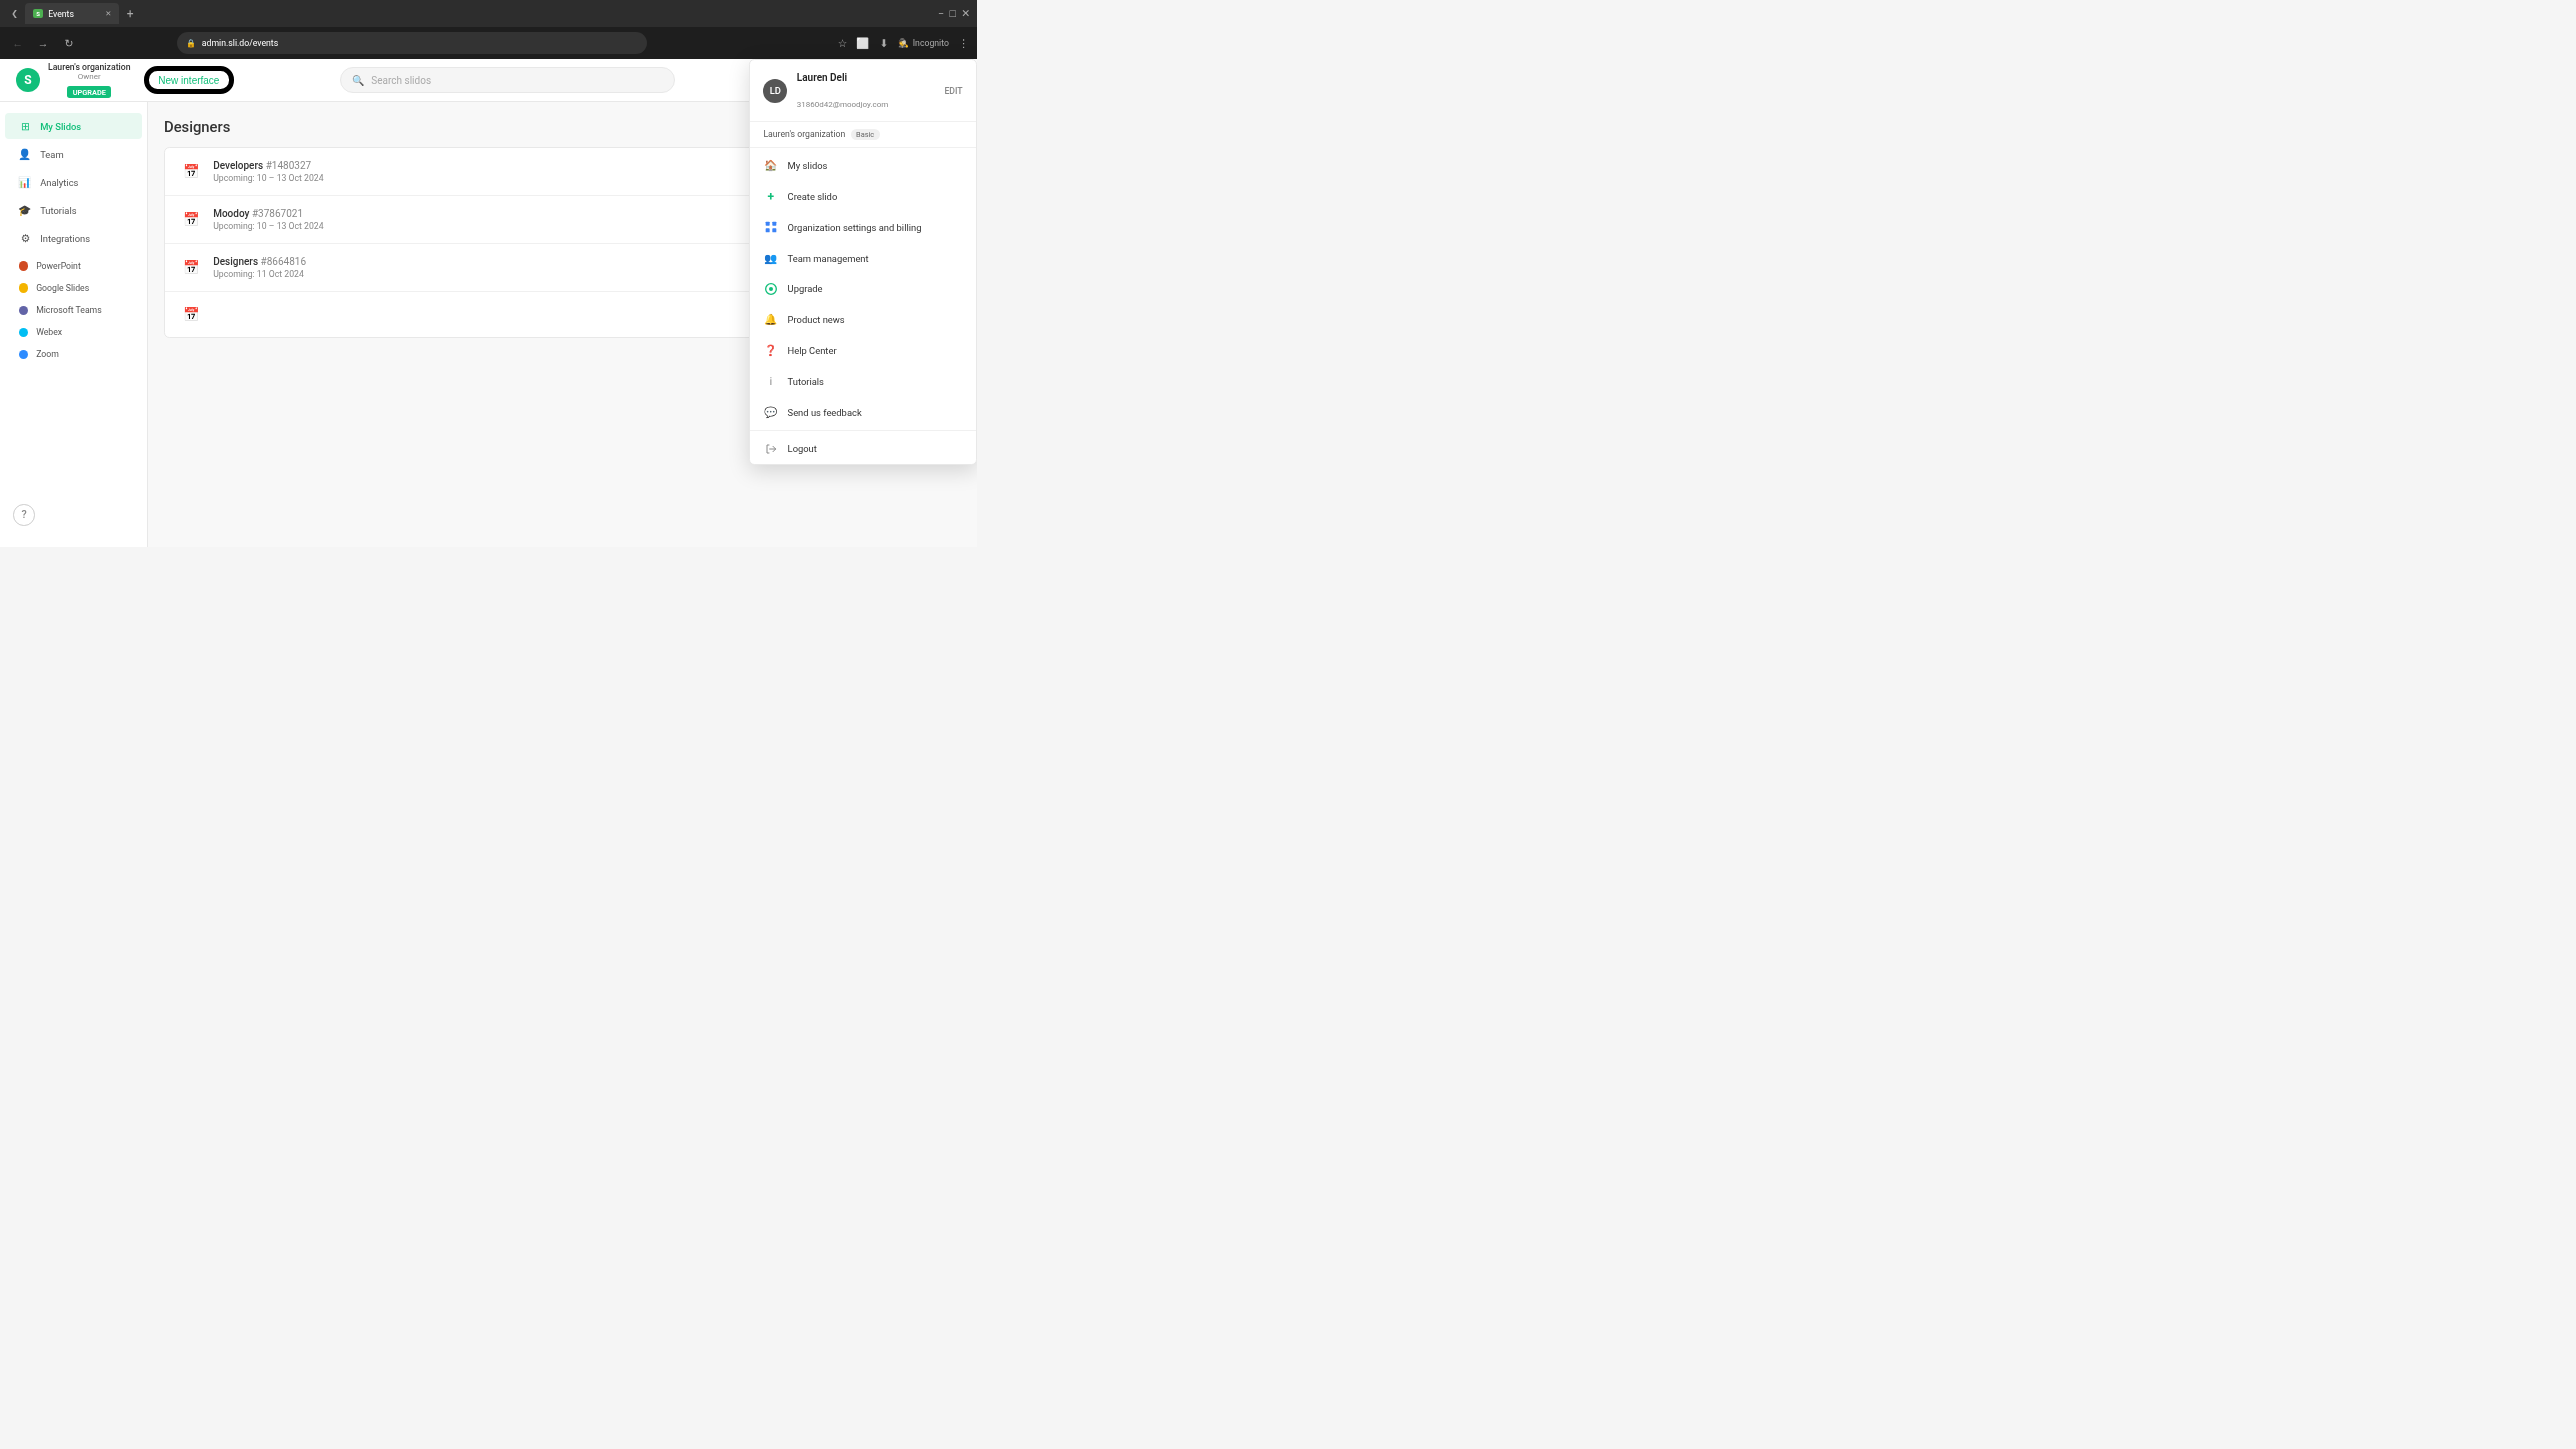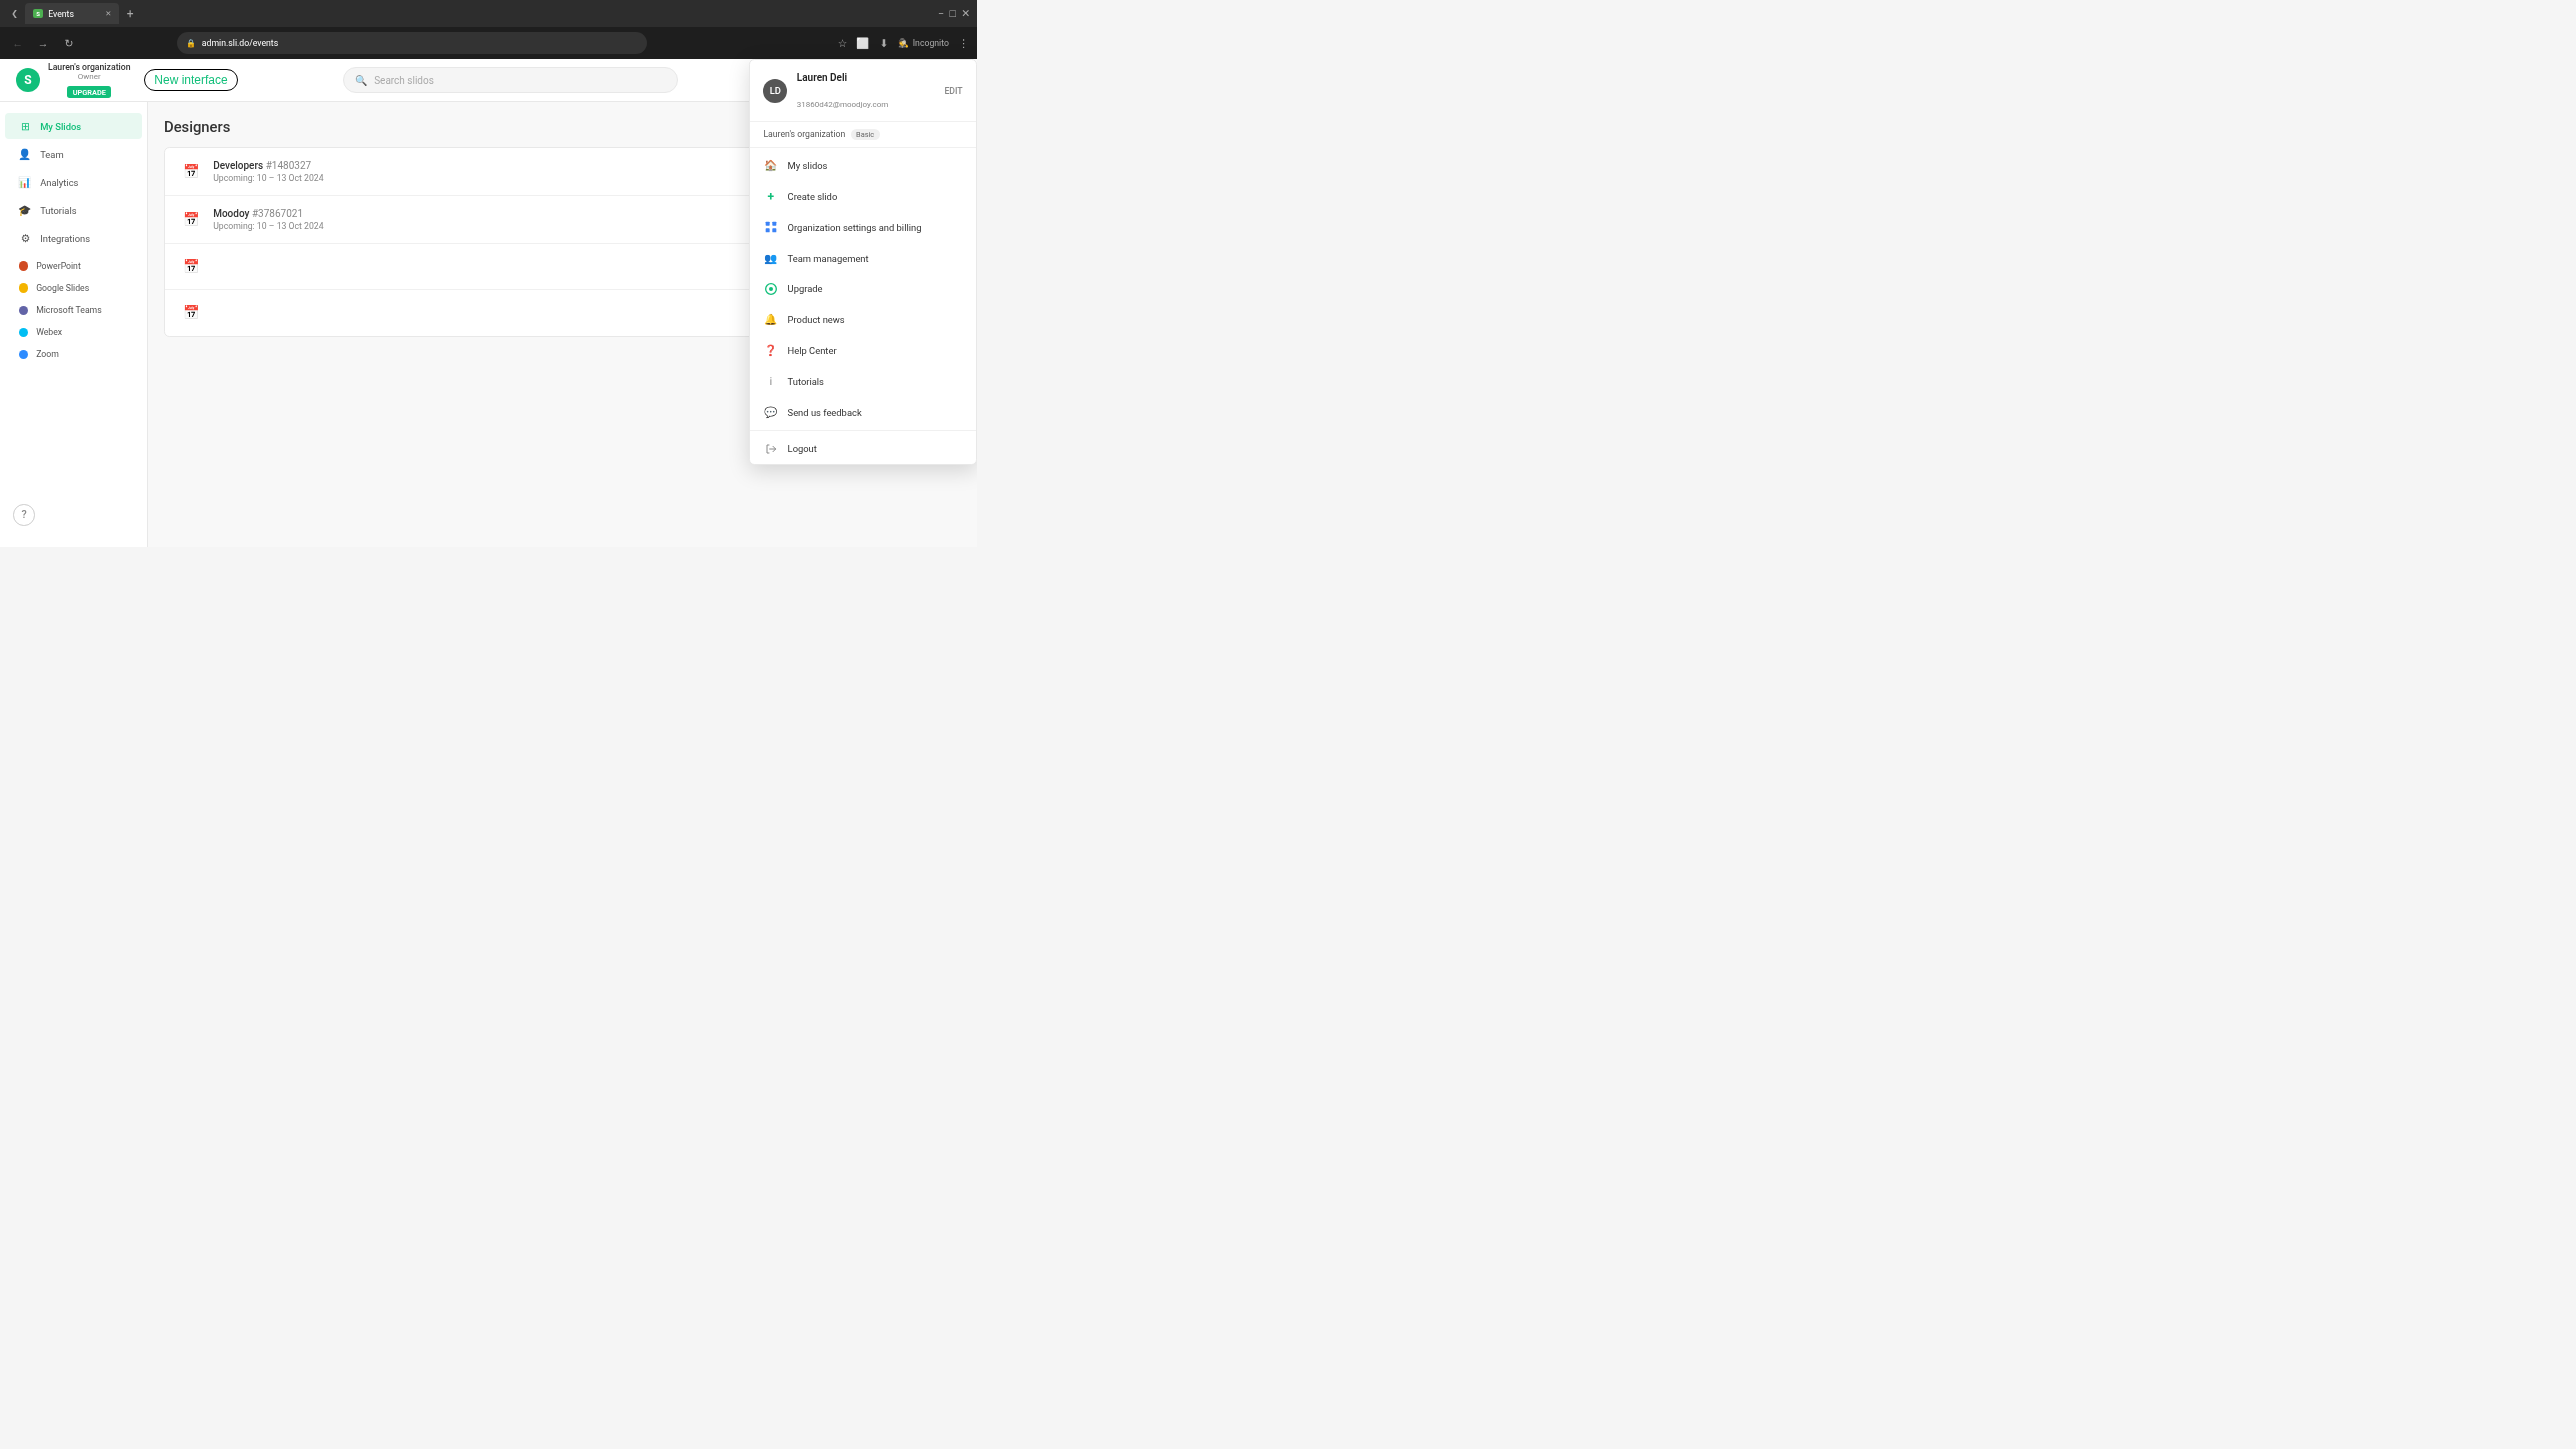--- a/index.html
+++ b/index.html
@@ -191,24 +191,24 @@
     }
     .upgrade-badge {
       background: #11BF7A;
       color: white;
       font-size: 7.4px;
       font-weight: 600;
       padding: 1.3px 5.4px;
       border-radius: 2.7px;
     }
     .new-interface-btn {
-      border: 1px solid #000000;
+      border: 5px solid #000000;
       color: #11BF7A;
       background: transparent;
-      font-size: 12px;
+      font-size: 10px;
       padding: 3.4px 9.4px;
       border-radius: 13.4px;
       cursor: pointer;
       font-weight: 500;
     }
     .header-search {
       flex: 1;
       max-width: 335px;
       margin: 0 auto;
       background: #f5f5f5;
@@ -598,20 +598,27 @@
         <div class="event-name">
           <span>Moodoy</span>
           <span class="event-id">#37867021</span>
         </div>
         <div class="event-date">Upcoming: 10 – 13 Oct 2024</div>
       </div>
     </div>
 
     <div class="event-item">
       <div class="event-cal-icon">📅</div>
+      <div class="event-info">
+        <div class="event-name">
+          <span>Designers</span>
+          <span class="event-id">#8664816</span>
+        </div>
+        <div class="event-date">Upcoming: 11 Oct 2024</div>
+      </div>
     </div>
 
     <div class="event-item">
       <div class="event-cal-icon">📅</div>
     </div>
 
   </div>
 </div>
 
 <div class="dropdown-menu">

